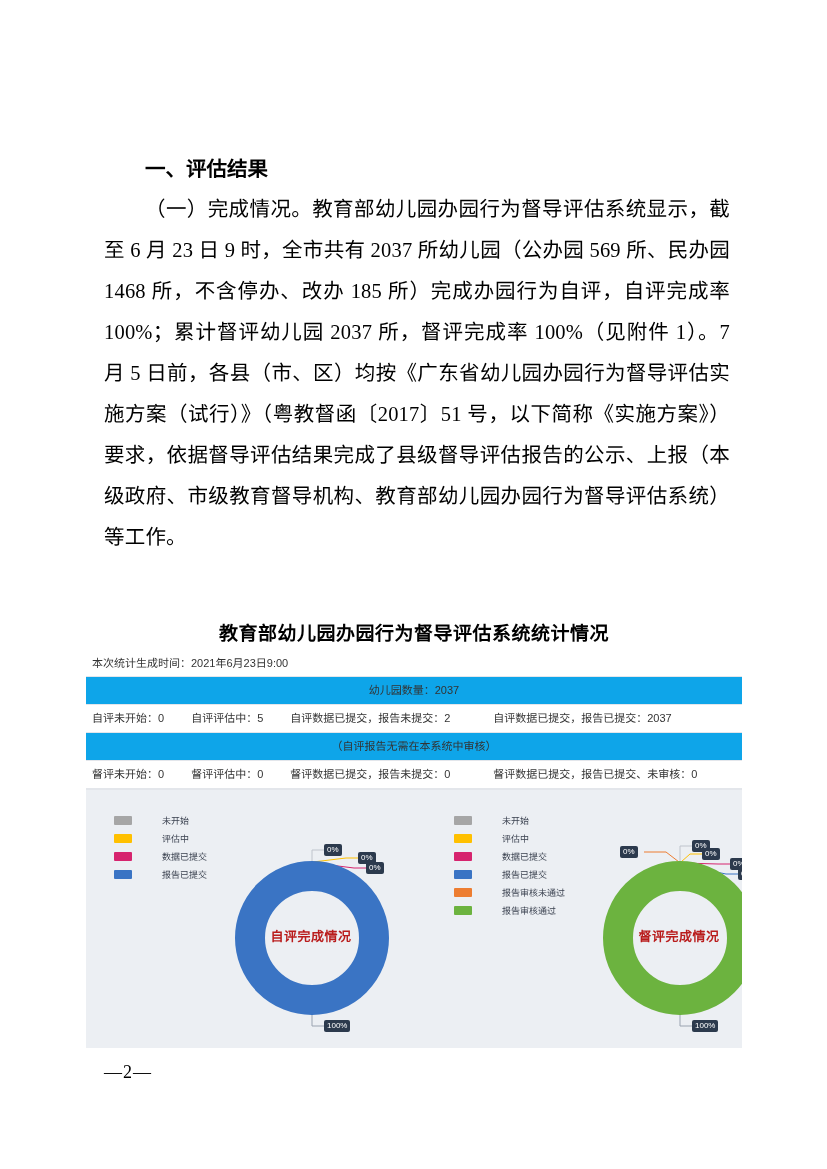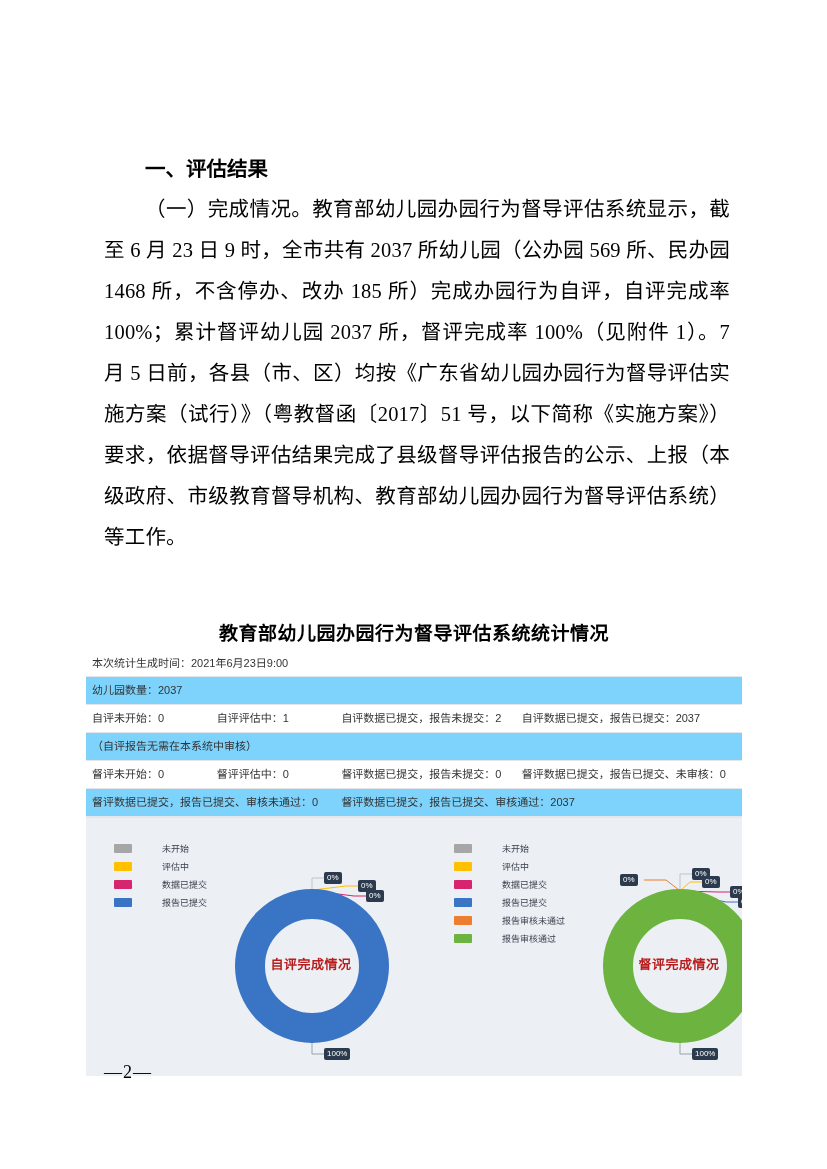--- a/index.html
+++ b/index.html
@@ -78,21 +78,21 @@
     color: #333;
   }
   .stat-table td {
     border-top: 1px solid #e3e6eb;
     border-bottom: 1px solid #e3e6eb;
     padding: 6px 6px;
     line-height: 15px;
     white-space: nowrap;
     vertical-align: middle;
   }
-  .row-shade td { background: #7dd3fc; }
+  .row-shade td { background: #0ea5e9; text-align: center; }
   .row-plain td { background: #ffffff; }
 
   
   .chart-area {
     position: relative;
     width: 100%;
     height: 258px;
     background: #eceff3;
     border-top: 1px solid #e3e6eb;
     overflow: hidden;
@@ -187,37 +187,33 @@
       <span>本次统计生成时间：</span><span>2021年6月23日9:00</span>
     </div>
 
     <table class="stat-table">
       <tbody>
         <tr class="row-shade">
           <td colspan="4">幼儿园数量：2037</td>
         </tr>
         <tr class="row-plain">
           <td>自评未开始：0</td>
-          <td>自评评估中：1</td>
+          <td>自评评估中：5</td>
           <td>自评数据已提交，报告未提交：2</td>
           <td>自评数据已提交，报告已提交：2037</td>
         </tr>
         <tr class="row-shade">
           <td colspan="4">（自评报告无需在本系统中审核）</td>
         </tr>
         <tr class="row-plain">
           <td>督评未开始：0</td>
           <td>督评评估中：0</td>
           <td>督评数据已提交，报告未提交：0</td>
           <td>督评数据已提交，报告已提交、未审核：0</td>
         </tr>
-        <tr class="row-shade">
-          <td colspan="2">督评数据已提交，报告已提交、审核未通过：0</td>
-          <td colspan="2">督评数据已提交，报告已提交、审核通过：2037</td>
-        </tr>
       </tbody>
     </table>
 
     <div class="chart-area">
 
       <div class="legend left">
         <div class="legend-row">
           <span class="legend-swatch" style="background:#a6a6a6"></span>
           <span class="legend-label">未开始</span>
         </div>

